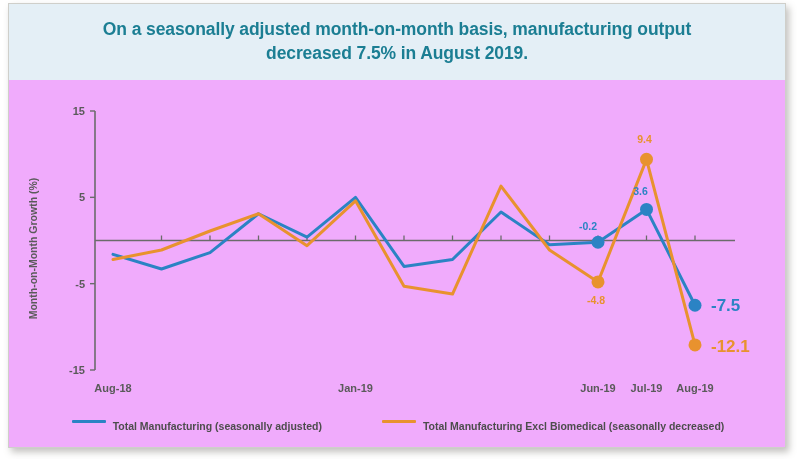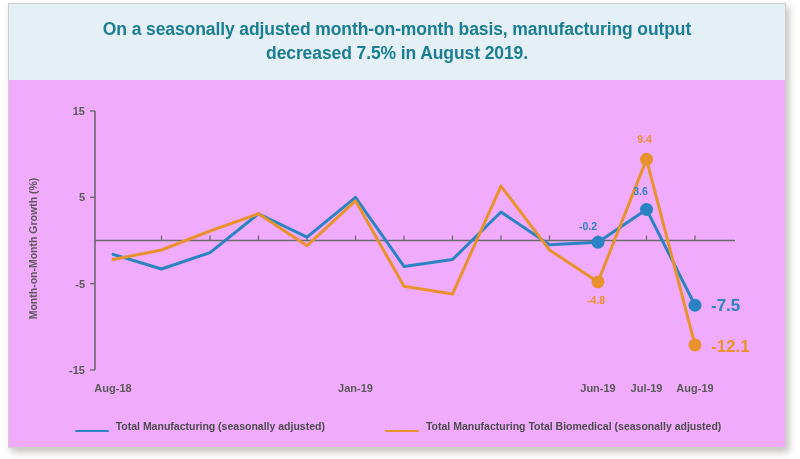--- a/index.html
+++ b/index.html
@@ -71,21 +71,21 @@
     left: 0;
     bottom: 16px;
     width: 100%;
     display: flex;
     justify-content: center;
     gap: 60px;
     align-items: center;
   }
   .legend-item {
     display: flex;
-    align-items: flex-end;
+    align-items: flex-start;
     gap: 7px;
   }
   .legend-swatch {
     display: inline-block;
     width: 34px;
     height: 2.5px;
     border-radius: 1px;
   }
   .legend-label {
     font-size: 10.5px;
@@ -173,19 +173,19 @@
           <text x="702" y="271.96333333333337" text-anchor="start" fill="#e8922e" class="dlabel-big">-12.1</text>
         </svg>
 
       <div class="legend">
         <div class="legend-item">
           <span class="legend-swatch" style="background:#2b83c4"></span>
           <span class="legend-label">Total Manufacturing (seasonally adjusted)</span>
         </div>
         <div class="legend-item">
           <span class="legend-swatch" style="background:#e8922e"></span>
-          <span class="legend-label">Total Manufacturing Total Biomedical (seasonally adjusted)</span>
+          <span class="legend-label">Total Manufacturing Excl Biomedical (seasonally decreased)</span>
         </div>
       </div>
     </div>
 
   </div>
 </div>
 
 </body></html>

